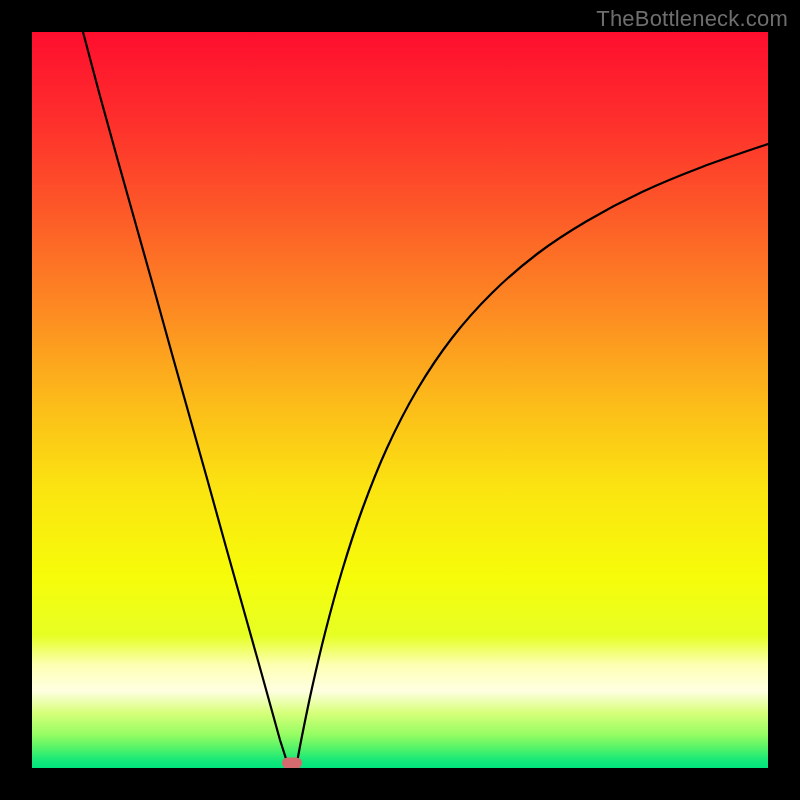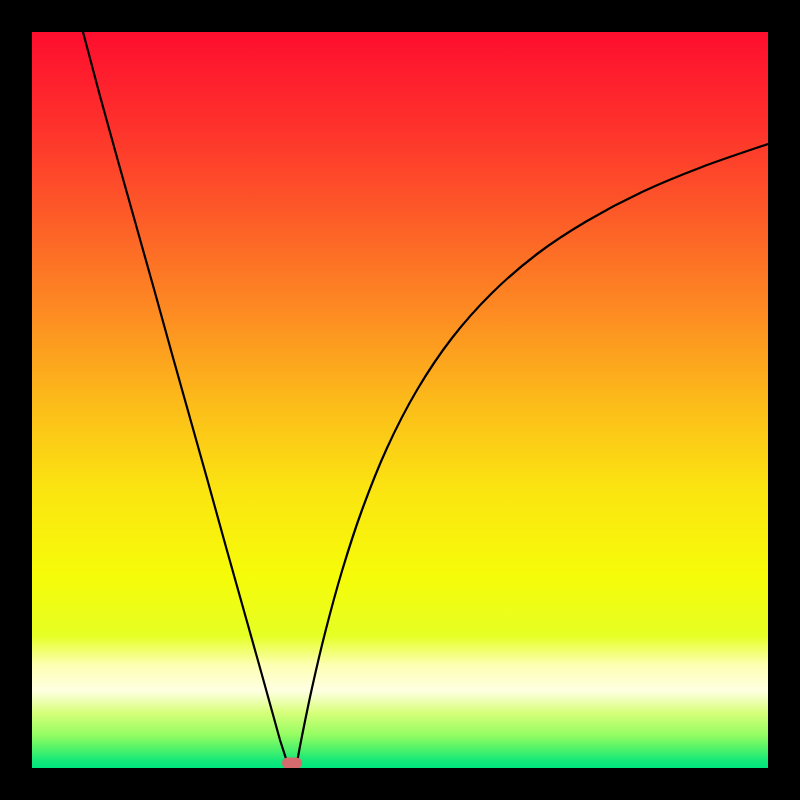--- a/index.html
+++ b/index.html
@@ -88,13 +88,14 @@
     </svg>
 
     <svg class="curve" viewBox="0 0 736 736" preserveAspectRatio="none">
       <path id="curve-left" fill="none" stroke-width="2.2" stroke-linecap="round" d="M 51 0 L 68 64 L 86 129 L 104 193 L 122 257 L 140 322 L 158 386 L 176 450 L 194 515 L 212 579 L 230 643 L 248 708 L 257 736" stroke="#000000"></path>
       <path id="curve-right" fill="none" stroke-width="2.2" stroke-linecap="round" d="M 264 736 C 265.00 730.67, 267.33 717.33, 270 704 C 272.67 690.67, 276.17 673.17, 280 656 C 283.83 638.83, 288.00 620.50, 293 601 C 298.00 581.50, 303.83 559.50, 310 539 C 316.17 518.50, 322.50 498.50, 330 478 C 337.50 457.50, 345.83 436.00, 355 416 C 364.17 396.00, 374.17 376.33, 385 358 C 395.83 339.67, 407.50 322.17, 420 306 C 432.50 289.83, 445.83 275.00, 460 261 C 474.17 247.00, 489.17 234.00, 505 222 C 520.83 210.00, 537.50 199.33, 555 189 C 572.50 178.67, 590.83 169.00, 610 160 C 629.17 151.00, 649.00 143.00, 670 135 C 691.00 127.00, 725.00 115.83, 736 112" stroke="#000000"></path>
     </svg>
 
     <div class="marker" id="opt-marker" style="left: 260px; top: 731px; width: 20px; height: 11px; background: rgb(213, 106, 111);"></div>
   </div>
 
+  <div class="watermark">TheBottleneck.com</div>
 </div>
 
 </body></html>

